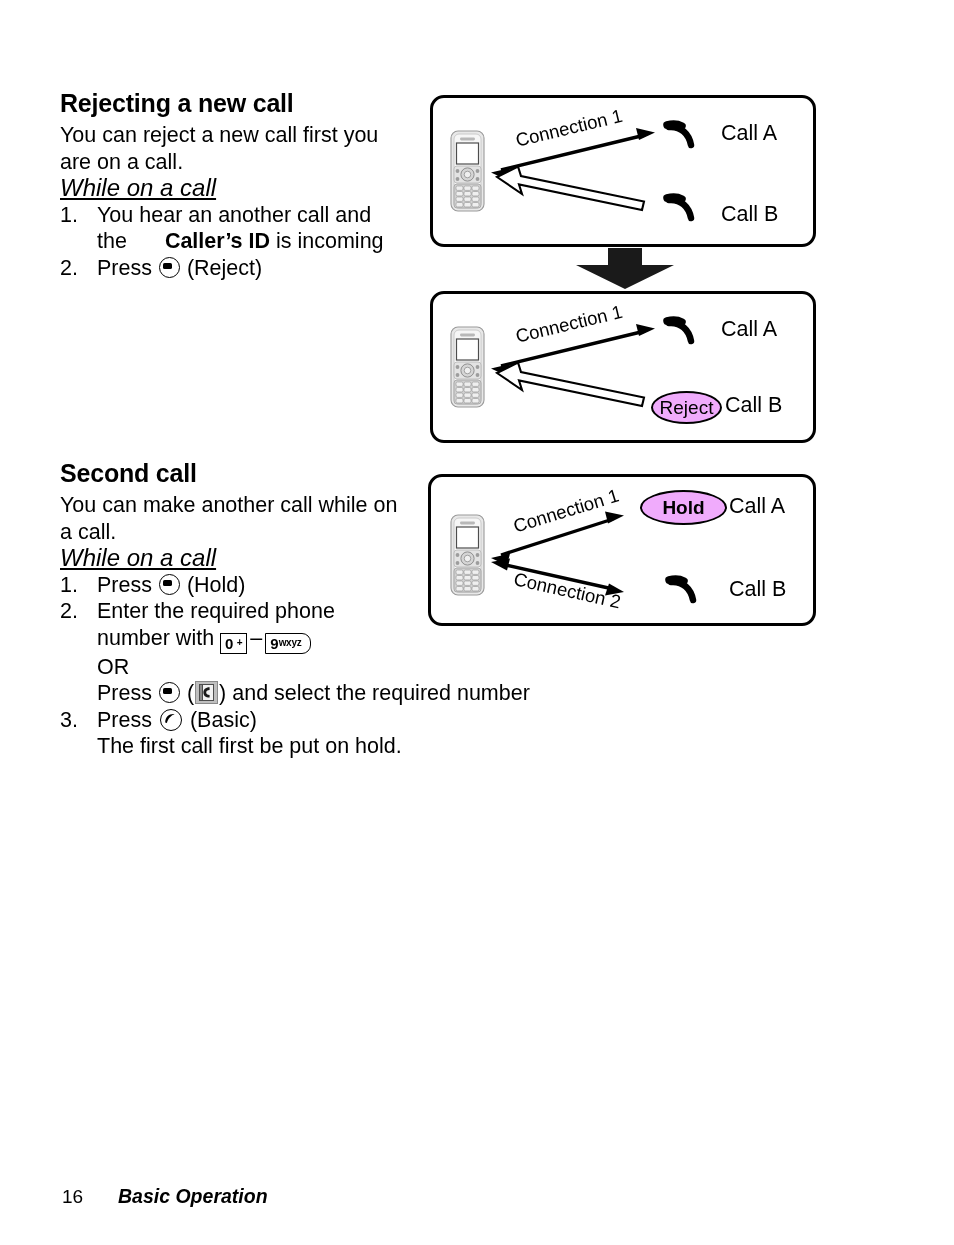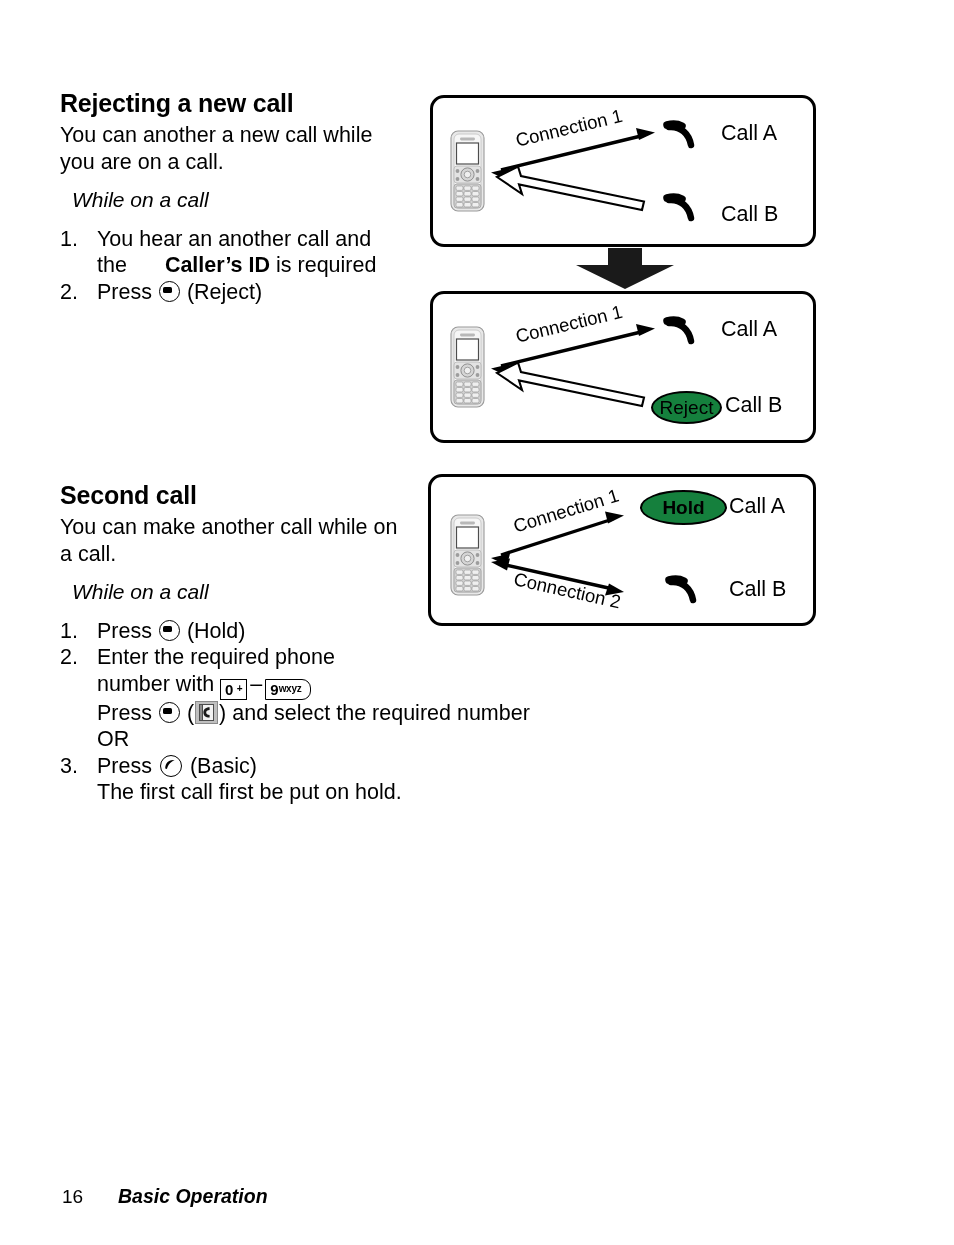--- a/index.html
+++ b/index.html
@@ -8,28 +8,28 @@
     background:#ffffff;
     font-family:"Liberation Sans", sans-serif;
     color:#000;
     position:relative;
     overflow:hidden;
   }
   .page{position:absolute;left:0;top:0;width:954px;height:1245px;}
 
   
   .textcol{position:absolute;left:60px;top:88px;width:350px;}
-  .textcol2{position:absolute;left:60px;top:480px;width:500px;}
+  .textcol2{position:absolute;left:60px;top:458px;width:500px;}
 
   h2.sec{
     font-size:25px;font-weight:bold;margin:0 0 4px 0;
     letter-spacing:-0.2px;line-height:30px;
   }
   p.body{font-size:21.5px;line-height:26.5px;margin:0;}
-  p.italic{font-size:21px;line-height:26.5px;margin:12px;font-style:italic;}
+  p.italic{font-size:24px;line-height:26.5px;margin:0;font-style:italic;text-decoration:underline;}
   ol.steps{margin:0;padding:0;list-style:none;}
   ol.steps li{
     font-size:21.5px;line-height:26.5px;
     position:relative;padding-left:37px;margin:0;
   }
   ol.steps li .num{position:absolute;left:0;top:0;}
   .b{font-weight:bold;margin-left:32px;}
   .sub{display:block;}
 
   
@@ -73,21 +73,21 @@
   }
   #diagram-1{left:430px;top:95px;width:380px;height:146px;}
   #diagram-2{left:430px;top:291px;width:380px;height:146px;}
   #diagram-3{left:428px;top:474px;width:382px;height:146px;}
   .diagram svg{position:absolute;left:0;top:0;}
   .dlabel{
     position:absolute;font-size:21.5px;line-height:24px;white-space:nowrap;
   }
   .badge{
     position:absolute;border:2.6px solid #000;border-radius:50%;
-    background:#15803d;text-align:center;font-size:19px;line-height:1;
+    background:#f0abfc;text-align:center;font-size:19px;line-height:1;
     display:flex;align-items:center;justify-content:center;
   }
   .conn{
     position:absolute;font-size:18.5px;white-space:nowrap;
     transform-origin:left center;
   }
 
   .downarrow{position:absolute;left:570px;top:248px;}
 
   
@@ -95,27 +95,27 @@
   .footer .pg{display:inline-block;width:56px;}
   .footer .ft{font-weight:bold;font-style:italic;font-size:19.5px;}
 </style>
 </head>
 <body>
 
 <div class="page">
 
   <div class="textcol">
     <h2 class="sec">Rejecting a new call</h2>
-    <p class="body">You can another a new call while you are on a call.</p>
+    <p class="body">You can reject a new call first you are on a call.</p>
     <p class="italic">While on a call</p>
     <ol class="steps">
       <li>
         <span class="num">1.</span>
         <span>You hear an another call and</span>
-        <span class="sub"><span>the </span><span class="b">Caller’s ID</span><span> is required</span></span>
+        <span class="sub"><span>the </span><span class="b">Caller’s ID</span><span> is incoming</span></span>
       </li>
       <li>
         <span class="num">2.</span><span>Press </span><span class="softkey"></span><span>&nbsp;</span><span>(Reject)</span>
       </li>
     </ol>
   </div>
 
   <div class="textcol2">
     <h2 class="sec">Second call</h2>
     <p class="body" style="width:348px">You can make another call while on a call.</p>
@@ -123,26 +123,26 @@
     <ol class="steps">
 
       <li>
         <span class="num">1.</span><span>Press </span><span class="softkey"></span><span>&nbsp;</span><span>(Hold)</span>
       </li>
 
       <li>
         <span class="num">2.</span>
         <span>Enter the required phone</span>
         <span class="sub"><span>number with </span><span class="keycap"><span class="big">0</span>&nbsp;<span class="sup">+</span></span><span class="dash">–</span><span class="keycap rounded"><span class="big">9</span><span class="sup">wxyz</span></span></span>
+        <span class="sub">OR</span>
         <span class="sub"><span>Press </span><span class="softkey"></span><span>&nbsp;</span><span>(</span><span class="pbicon"><svg width="17" height="17" viewBox="0 0 17 17">
                 <rect x="1.5" y="0.5" width="14" height="16" fill="#f2f2f2" stroke="#4d4d4d" stroke-width="1"></rect>
               <rect x="1.5" y="0.5" width="3" height="16" fill="#8c8c8c" stroke="#4d4d4d" stroke-width="1"></rect>
               <path d="M11.6 3.2 C7.4 3.2 5.4 5.6 5.4 8.4 C5.4 11.2 7.4 13.6 11.6 13.6 L11.6 10.9 C9.3 10.9 8.2 9.8 8.2 8.4 C8.2 7.0 9.3 5.9 11.6 5.9 Z" fill="#1a1a1a"></path>
               </svg></span><span>)</span><span> and select the required number</span></span>
-        <span class="sub">OR</span>
       </li>
 
       <li>
         <span class="num">3.</span><span>Press </span><span class="sendkey"><svg width="16" height="16" viewBox="0 0 16 16">
               <path d="M3.2 11.6 C3.2 5.6 7.0 2.6 12.6 3.0 C9.4 4.6 6.2 6.9 4.9 12.0 Z" fill="#000"></path>
             </svg></span><span>&nbsp;</span><span>(Basic)</span>
         <span class="sub">The first call first be put on hold.</span>
       </li>
     </ol>
   </div>

